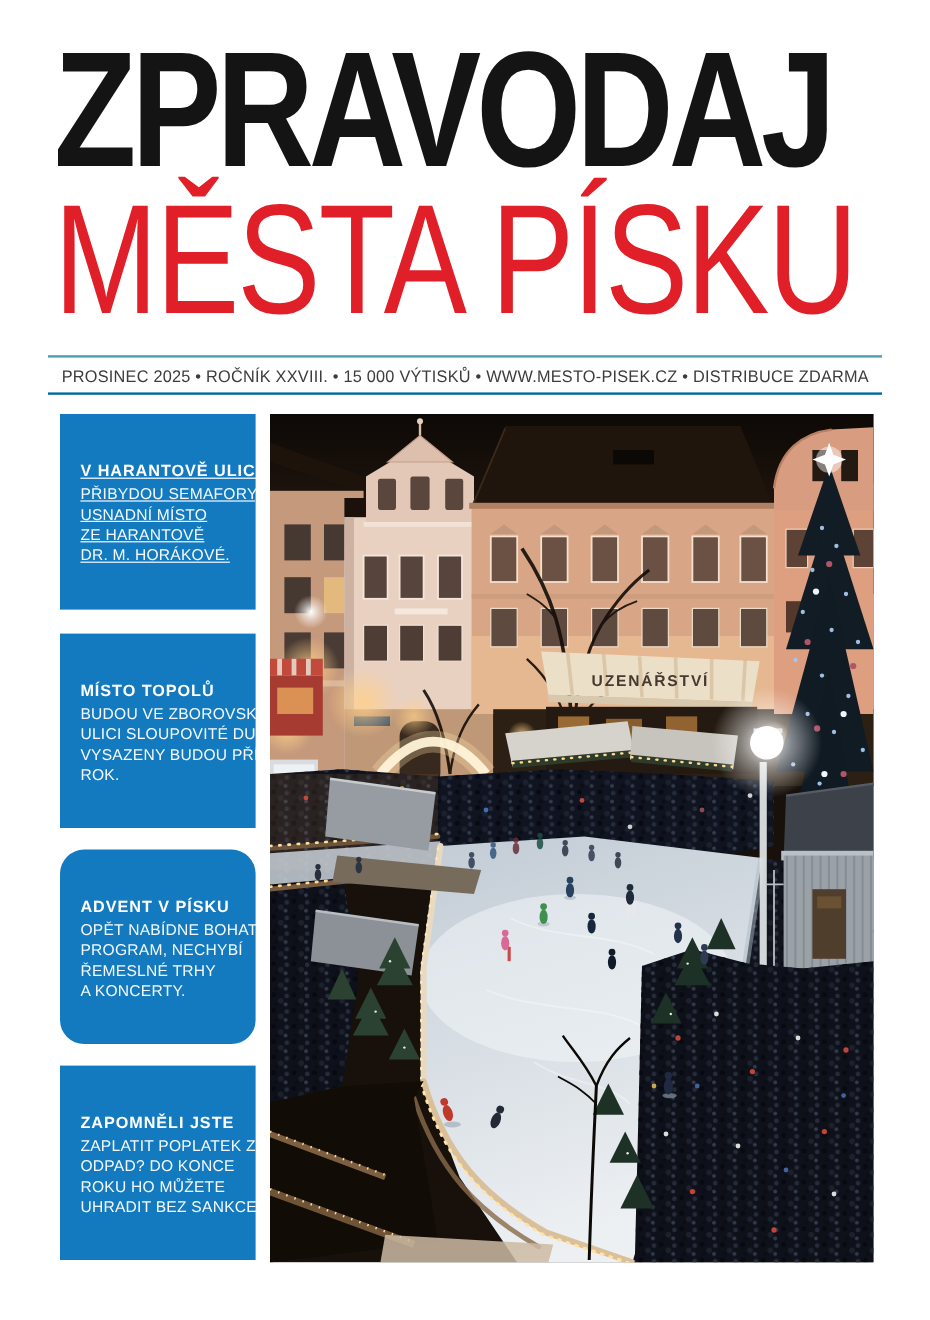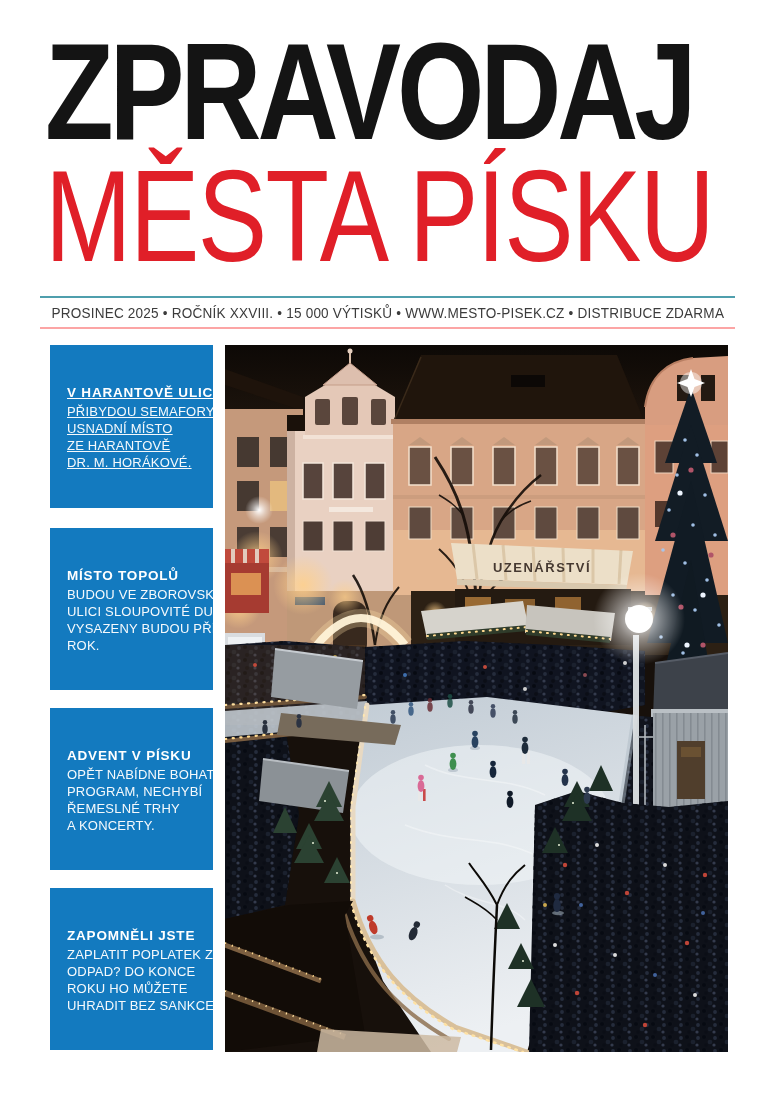--- a/index.html
+++ b/index.html
@@ -5,32 +5,32 @@
   html,body{margin:0;padding:0;background:#ffffff;}
   .page{position:relative;width:775px;height:1100px;background:#ffffff;overflow:hidden;
         font-family:"Liberation Sans",sans-serif;}
   
   .title1{position:absolute;left:45px;top:23px;font-size:137px;line-height:1;font-weight:700;
           color:#141414;letter-spacing:-5px;transform:scaleX(0.82);transform-origin:0 0;white-space:nowrap;}
   .title2{position:absolute;left:45px;top:151px;font-size:130px;line-height:1;font-weight:400;
           color:#e01f28;letter-spacing:-2px;transform:scaleX(0.80);transform-origin:0 0;white-space:nowrap;}
   
   .infobar{position:absolute;left:40px;top:296px;width:695px;height:29px;
-           border-top:2px solid #4f9fad;border-bottom:2px solid #fca5a5;
+           border-top:2px solid #4f9fad;border-bottom:2px solid #0369a1;
            display:flex;align-items:center;justify-content:center;}
   .infobar span{font-size:14px;font-weight:400;color:#3c3c3c;letter-spacing:0.2px;
                 transform:scaleX(0.97);white-space:nowrap;}
   
   .teaser{position:absolute;left:50px;width:163px;height:163px;background:#137abf;
           color:#ffffff;box-sizing:border-box;padding:40px 10px 0 17px;}
   .teaser .t-title{font-size:13.5px;font-weight:700;letter-spacing:0.8px;margin-bottom:3px;white-space:nowrap;}
   .teaser .t-line{font-size:13px;font-weight:400;letter-spacing:0.2px;line-height:17px;
                   white-space:nowrap;opacity:0.96;}
   #teaser-0{top:345px;text-decoration:underline;} #teaser-1{top:528px;height:162px;}
-  #teaser-2{top:708px;height:162px;} #teaser-3{top:888px;height:162px;}
+  #teaser-2{top:708px;height:162px;border-radius:20px;} #teaser-3{top:888px;height:162px;}
   
   .photo{position:absolute;left:225px;top:345px;width:503px;height:707px;margin:0;}
   .photo svg{display:block;width:503px;height:707px;}
 </style>
 </head>
 <body>
 
 <div class="page">
 
   <header>

